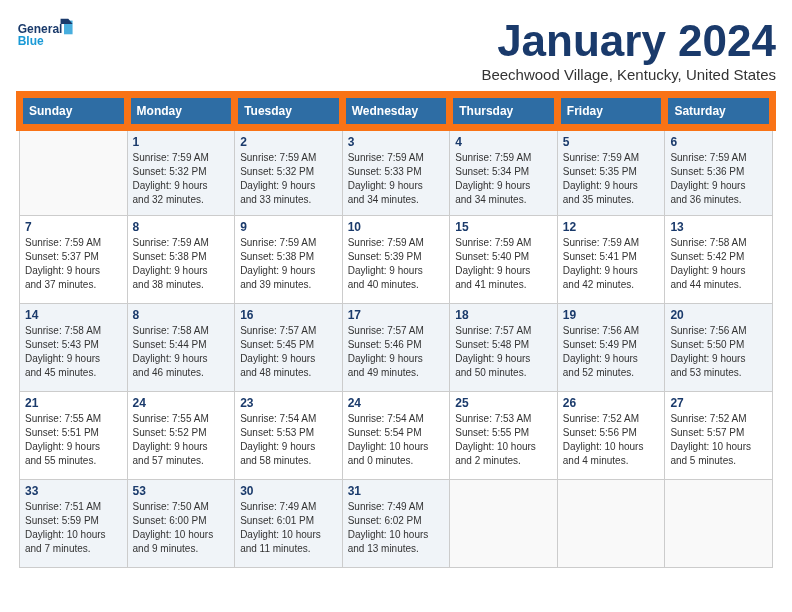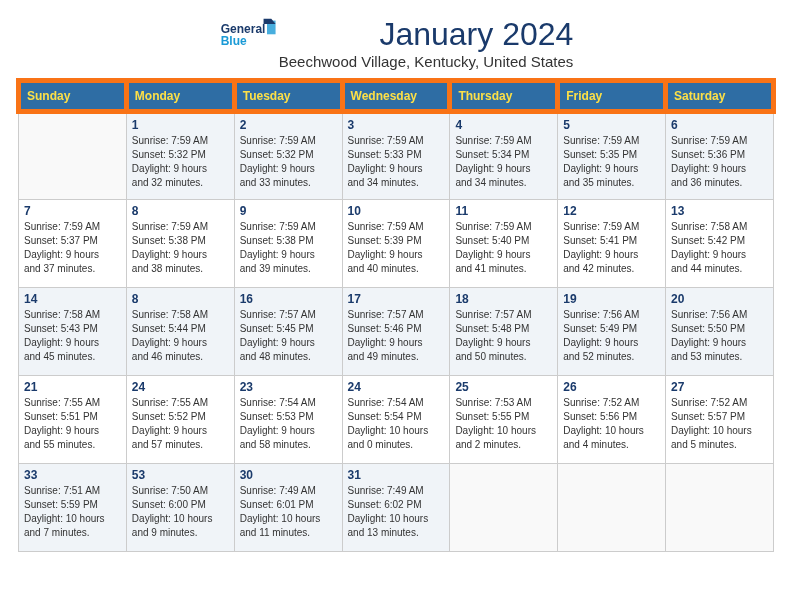--- a/index.html
+++ b/index.html
@@ -5,54 +5,54 @@
     * { box-sizing: border-box; margin: 0; padding: 0; }
     body {
       font-family: Arial, sans-serif;
       background: #fff;
       width: 792px;
       min-height: 612px;
       padding: 16px;
     }
     .header-section {
       display: flex;
-      justify-content: center;
+      justify-content: space-between;
       align-items: flex-start;
       margin-bottom: 8px;
     }
     .logo-area {
       display: flex;
       align-items: center;
       gap: 4px;
     }
     .title-area {
       text-align: right;
     }
     .month-title {
-      font-size: 32px;
-      font-weight: normal;
+      font-size: 44px;
+      font-weight: bold;
       color: #1a3a6b;
     }
     .location-subtitle {
       font-size: 15px;
       color: #333;
     }
     table {
       width: 100%;
       border-collapse: collapse;
       font-size: 11px;
     }
     thead tr th {
       background-color: #2e6da4;
-      color: #fde047;
+      color: #ffffff;
       text-align: left;
       padding: 6px 6px;
       font-size: 12px;
       font-weight: bold;
-      border: 5px solid #f97316;
+      border: 7px solid #f97316;
     }
     tbody tr td {
       border: 1px solid #ccc;
       vertical-align: top;
       padding: 4px 5px;
       min-height: 80px;
       height: 88px;
       width: calc(100% / 7);
     }
     tbody tr:nth-child(odd) td {
@@ -146,21 +146,21 @@
         </td>
         <td>
           <span class="day-number">9</span>
           <div class="day-info">Sunrise: 7:59 AM<br>Sunset: 5:38 PM<br>Daylight: 9 hours<br>and 39 minutes.</div>
         </td>
         <td>
           <span class="day-number">10</span>
           <div class="day-info">Sunrise: 7:59 AM<br>Sunset: 5:39 PM<br>Daylight: 9 hours<br>and 40 minutes.</div>
         </td>
         <td>
-          <span class="day-number">11</span>
+          <span class="day-number">15</span>
           <div class="day-info">Sunrise: 7:59 AM<br>Sunset: 5:40 PM<br>Daylight: 9 hours<br>and 41 minutes.</div>
         </td>
         <td>
           <span class="day-number">12</span>
           <div class="day-info">Sunrise: 7:59 AM<br>Sunset: 5:41 PM<br>Daylight: 9 hours<br>and 42 minutes.</div>
         </td>
         <td>
           <span class="day-number">13</span>
           <div class="day-info">Sunrise: 7:58 AM<br>Sunset: 5:42 PM<br>Daylight: 9 hours<br>and 44 minutes.</div>
         </td>

